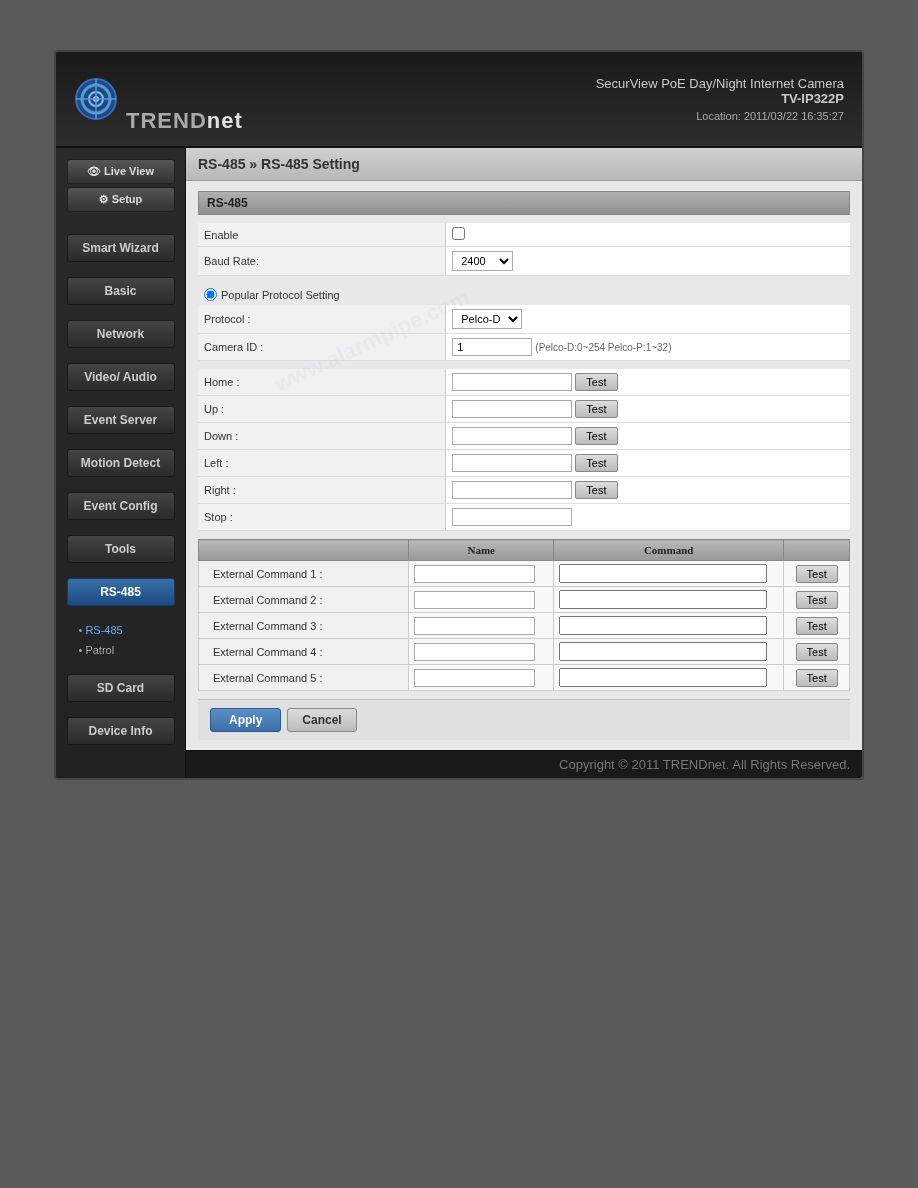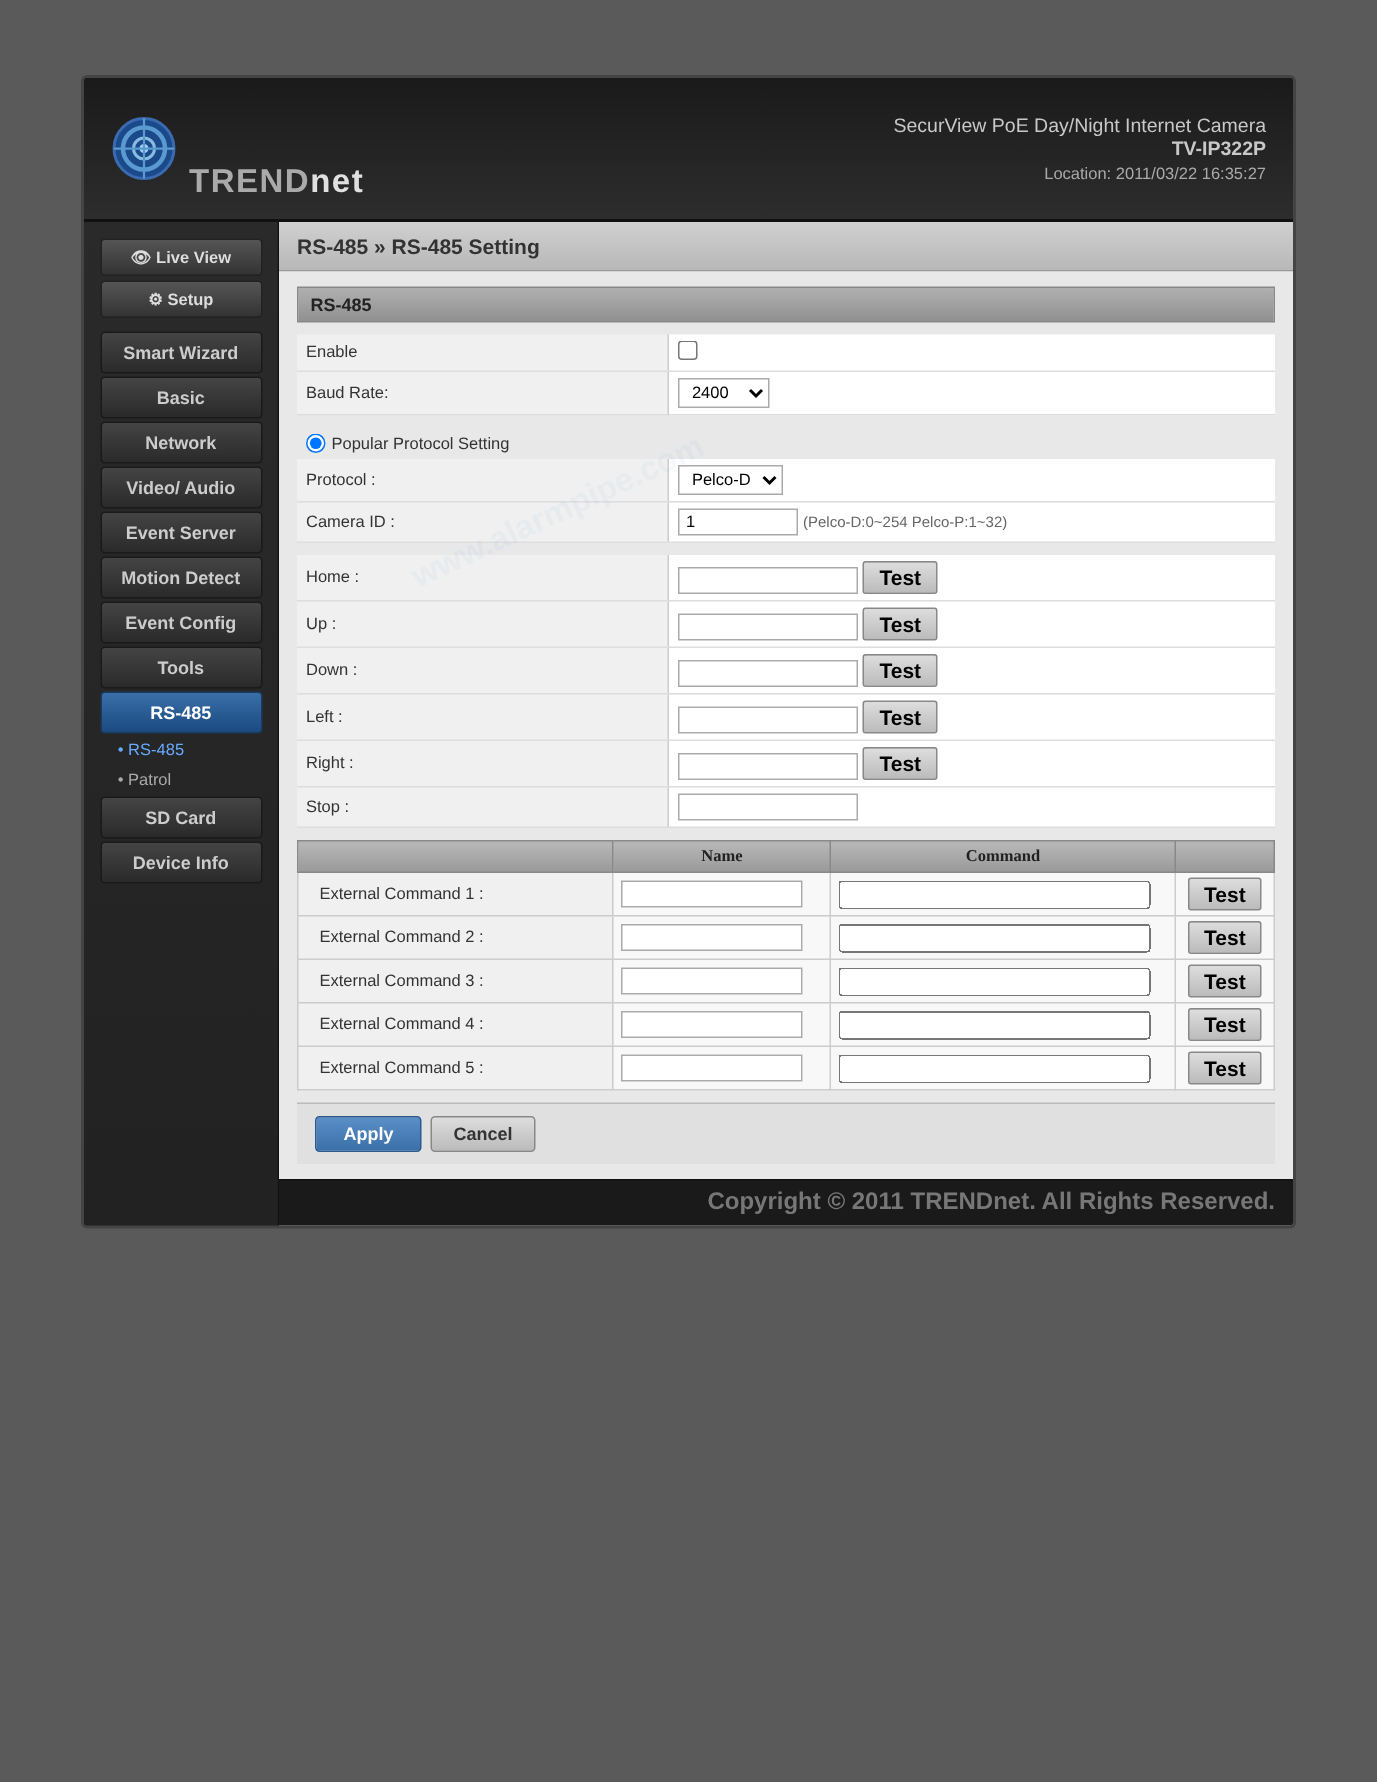--- a/index.html
+++ b/index.html
@@ -86,21 +86,21 @@
       font-weight: bold;
       text-align: center;
       border: 1px solid #222;
       border-radius: 3px;
       cursor: pointer;
       text-decoration: none;
     }
     .sidebar-nav-item {
       display: block;
       width: 108px;
-      margin: 2px auto;
+      margin: 15px auto;
       padding: 6px 8px;
       background: linear-gradient(to bottom, #444, #2a2a2a);
       color: #ccc;
       font-size: 12px;
       font-weight: bold;
       text-align: center;
       border: 1px solid #1a1a1a;
       border-radius: 3px;
       cursor: pointer;
     }
@@ -187,24 +187,23 @@
     .form-select {
       padding: 2px 4px;
       border: 1px solid #aaa;
       font-size: 11px;
       background: #fff;
     }
     .test-btn {
       padding: 2px 10px;
       background: linear-gradient(to bottom, #ddd, #bbb);
       border: 1px solid #888;
-      font-size: 14px;
+      font-size: 11px;
       cursor: pointer;
       border-radius: 2px;
-      font-weight: bold;
     }
     .radio-label {
       font-size: 11px;
       color: #333;
       display: flex;
       align-items: center;
       gap: 4px;
       padding: 4px 6px;
     }
     
@@ -261,23 +260,22 @@
       font-weight: bold;
       cursor: pointer;
       border-radius: 3px;
     }
     
     .footer {
       background: #1a1a1a;
       padding: 6px 12px;
       text-align: right;
       color: #777;
-      font-size: 16px;
+      font-size: 13px;
       border-top: 1px solid #111;
-      font-weight: bold;
     }
     .content-wrapper {
       position: relative;
       overflow: hidden;
     }
     .watermark-text {
       position: absolute;
       color: rgba(100, 160, 220, 0.25);
       font-size: 22px;
       font-weight: bold;

